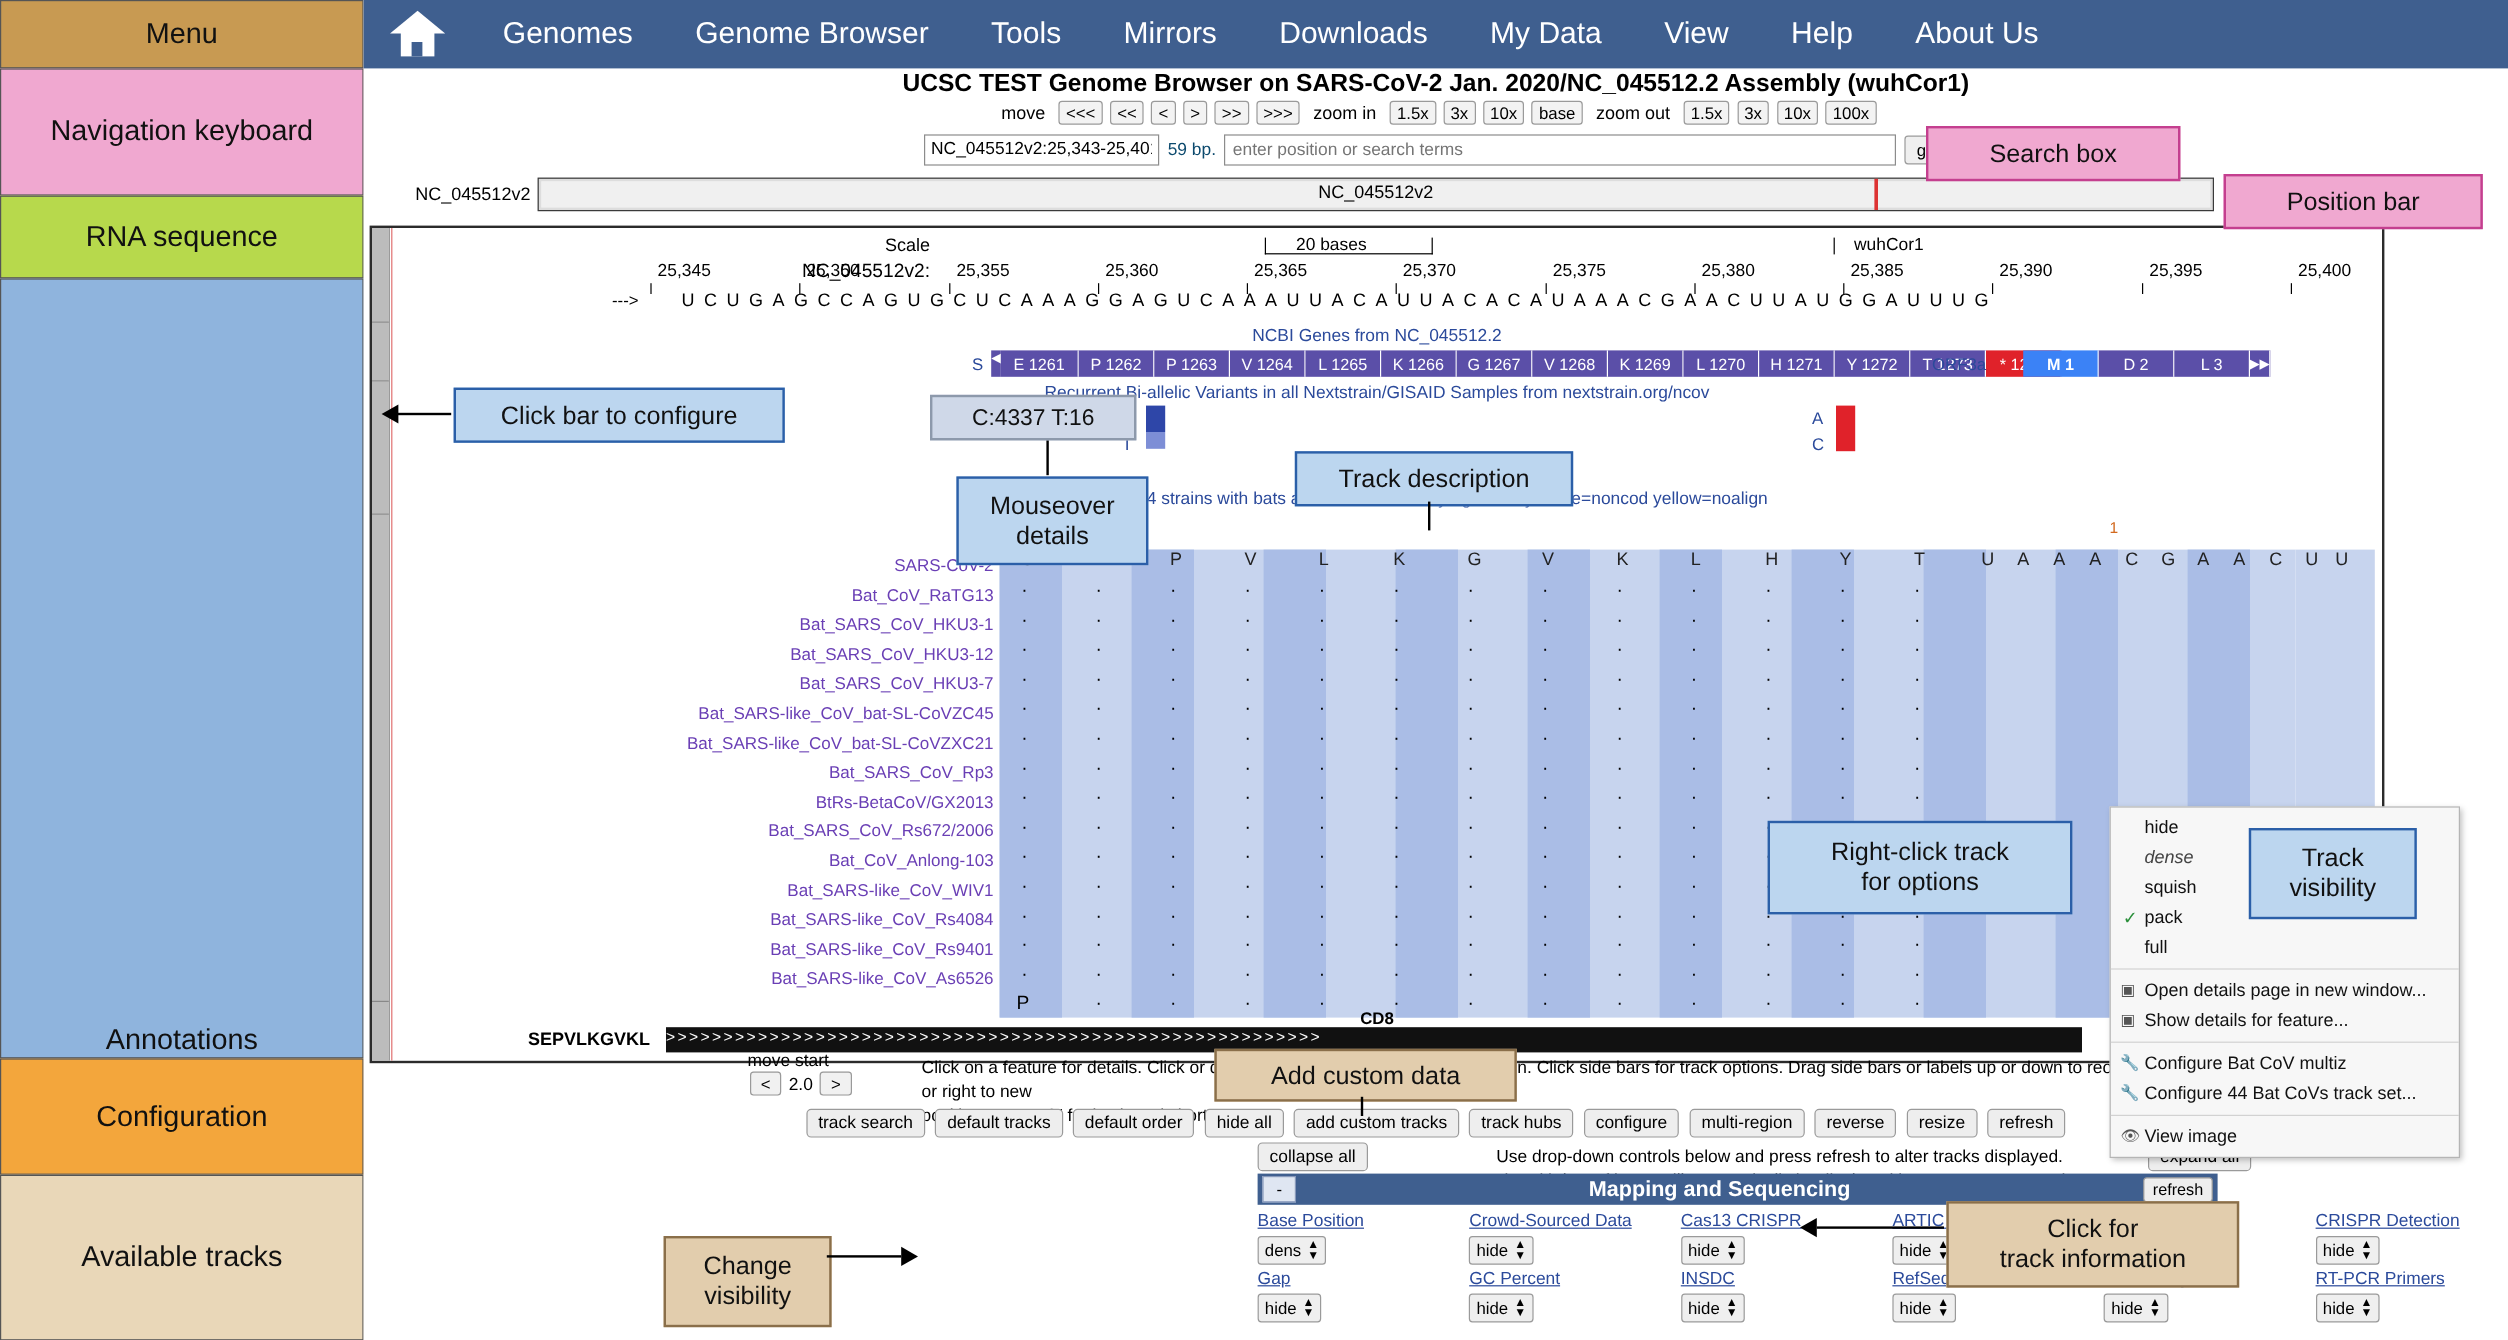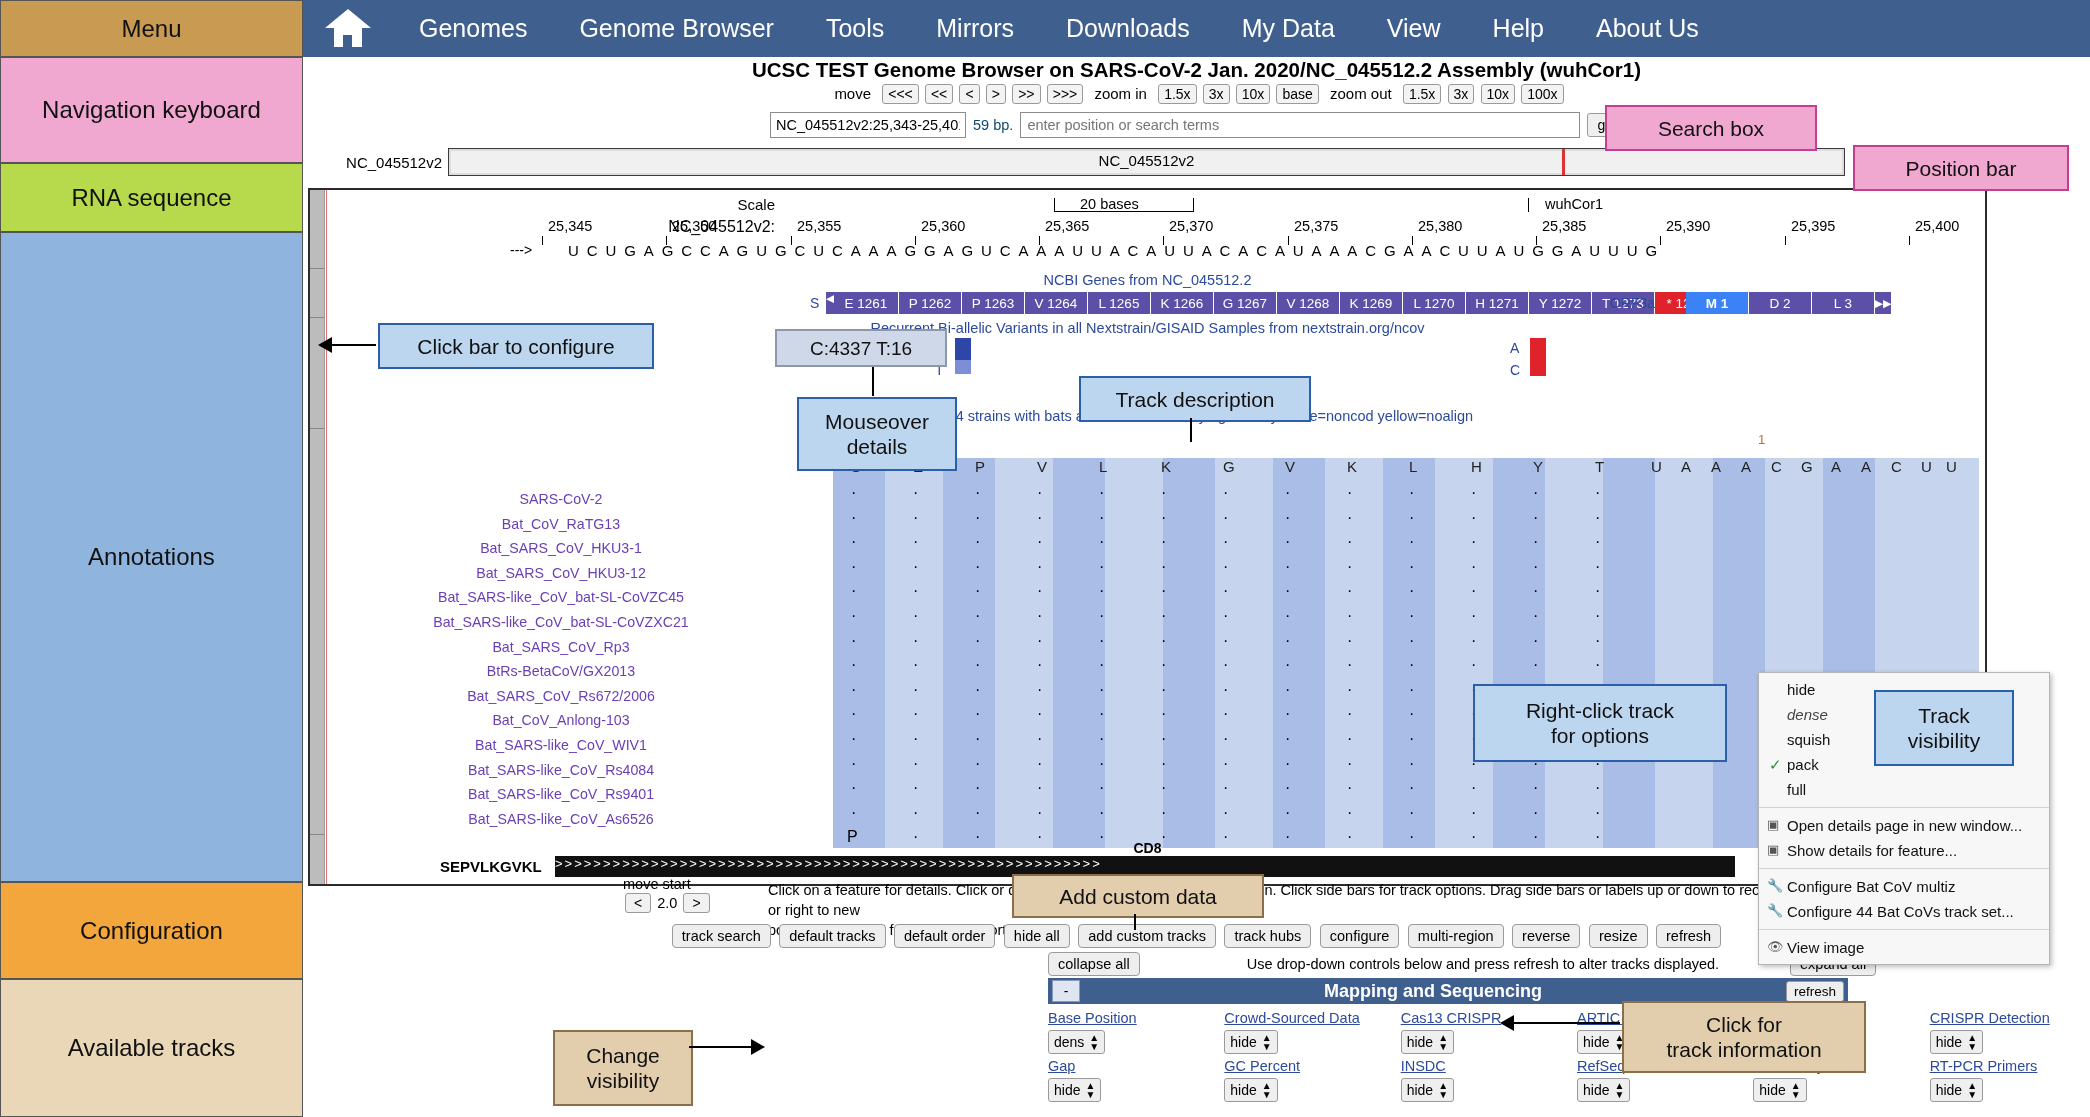--- a/index.html
+++ b/index.html
@@ -5,21 +5,21 @@
   html,body{margin:0;padding:0;background:#fff;font-family:"Liberation Sans",sans-serif;}
   #root{position:relative;width:2090px;height:1117px;overflow:hidden;background:#fff;}
 
   
   .legend{position:absolute;left:0;top:0;width:303px;height:1117px;}
   .legend-cell{position:absolute;left:0;width:303px;display:flex;align-items:center;justify-content:center;
       font-size:24px;color:#111;border:1px solid #555;box-sizing:border-box;}
   .lg-menu{top:0;height:57px;background:#c89a52;}
   .lg-nav{top:57px;height:106px;background:#f0a8d0;}
   .lg-rna{top:163px;height:69px;background:#b7d94c;}
-  .lg-ann{top:232px;height:650px;background:#8fb4dd;}
+  .lg-ann{top:232px;height:650px;background:#8fb4dd;align-items:flex-end;}
   .lg-cfg{top:882px;height:97px;background:#f3a63c;}
   .lg-trk{top:979px;height:138px;background:#e9d7b8;}
 
   
   .browser{position:absolute;left:303px;top:0;width:1787px;height:1117px;background:#fff;}
 
   
   .topnav{position:absolute;left:0;top:0;width:1787px;height:57px;background:#3f5f8f;
     display:flex;align-items:center;}
   .topnav .home{width:90px;display:flex;align-items:center;justify-content:center;}
@@ -74,21 +74,21 @@
 
   .desc1{position:absolute;left:0;top:130px;width:1675px;text-align:center;font-size:14.5px;color:#2b4a9b;}
   .desc2{position:absolute;left:0;top:218px;width:1675px;text-align:center;font-size:14.5px;color:#2b4a9b;}
 
   .varletter{position:absolute;font-size:14px;color:#2b4a9b;}
   .varbar{position:absolute;width:16px;}
 
   .gapslabel{position:absolute;left:555px;top:247px;font-size:14px;color:#d2691e;}
   .onemark{position:absolute;left:1448px;top:242px;font-size:13px;color:#d2691e;}
 
-  .alnlabels{position:absolute;left:0;top:270px;width:510px;text-align:center;font-size:14.2px;color:#6a3fb5;line-height:24.6px;margin-top:27px;}
+  .alnlabels{position:absolute;left:16px;top:270px;width:510px;text-align:right;font-size:14.2px;color:#6a3fb5;line-height:24.6px;}
   .alnlabels div{padding-right:8px;}
   .alnlabels div.first{color:#6a3fb5;}
 
   .alnblock{position:absolute;left:523px;top:270px;width:1080px;height:370px;background:#c7d4ee;}
   .alncol{position:absolute;top:0;bottom:0;width:52px;background:#aabde6;}
 
   .cd8lbl{position:absolute;left:0;top:650px;width:1675px;text-align:center;font-size:14px;font-weight:bold;color:#000;}
   .protlbl{position:absolute;left:130px;top:668px;font-size:15px;font-weight:bold;color:#000;}
   .protbar{position:absolute;left:245px;top:666px;width:1180px;height:21px;background:#111;color:#fff;font-size:13px;letter-spacing:2px;overflow:hidden;white-space:nowrap;}
 
@@ -306,20 +306,21 @@
 
       <div class="desc2">Multiz Alignment of 44 strains with bats as hosts: red=nonsyn green=syn blue=noncod yellow=noalign</div>
       <div class="gapslabel">Gaps</div>
       <div class="onemark">1</div>
 
       <div class="alnlabels">
         <div class="first">SARS-CoV-2</div>
         <div>Bat_CoV_RaTG13</div>
         <div>Bat_SARS_CoV_HKU3-1</div>
         <div>Bat_SARS_CoV_HKU3-12</div>
+        <div>Bat_SARS_CoV_HKU3-7</div>
         <div>Bat_SARS-like_CoV_bat-SL-CoVZC45</div>
         <div>Bat_SARS-like_CoV_bat-SL-CoVZXC21</div>
         <div>Bat_SARS_CoV_Rp3</div>
         <div>BtRs-BetaCoV/GX2013</div>
         <div>Bat_SARS_CoV_Rs672/2006</div>
         <div>Bat_CoV_Anlong-103</div>
         <div>Bat_SARS-like_CoV_WIV1</div>
         <div>Bat_SARS-like_CoV_Rs4084</div>
         <div>Bat_SARS-like_CoV_Rs9401</div>
         <div>Bat_SARS-like_CoV_As6526</div>

